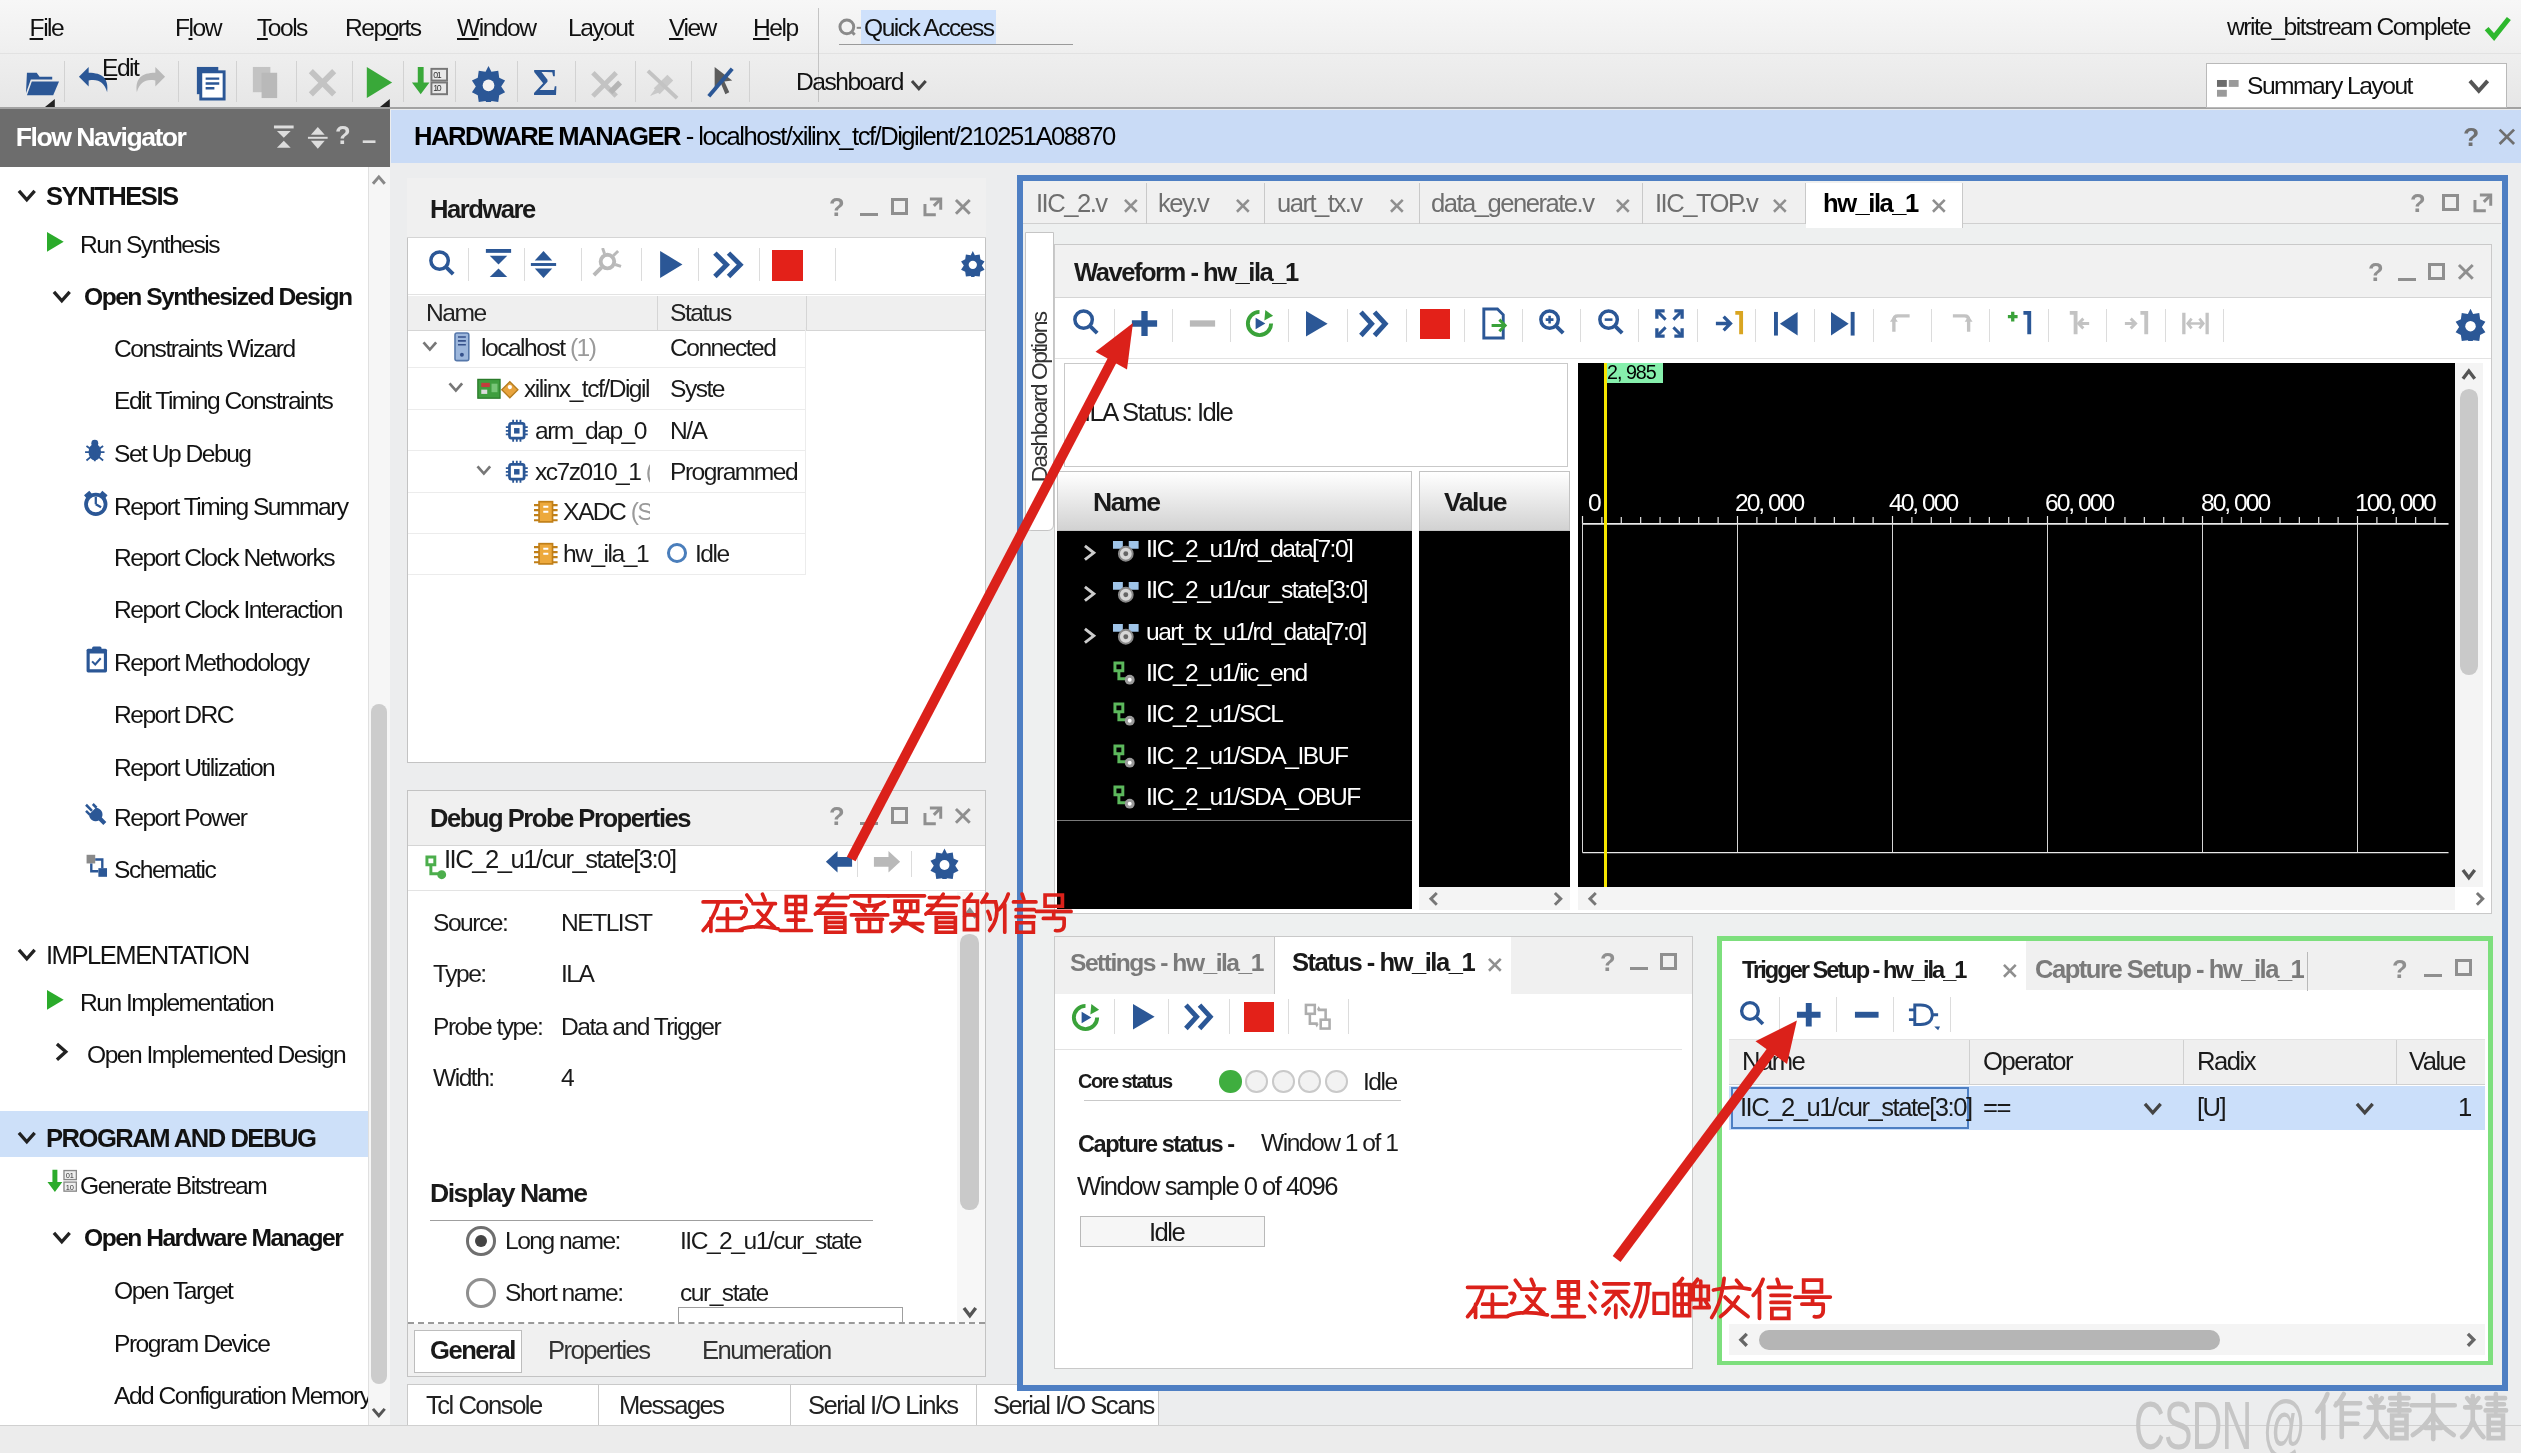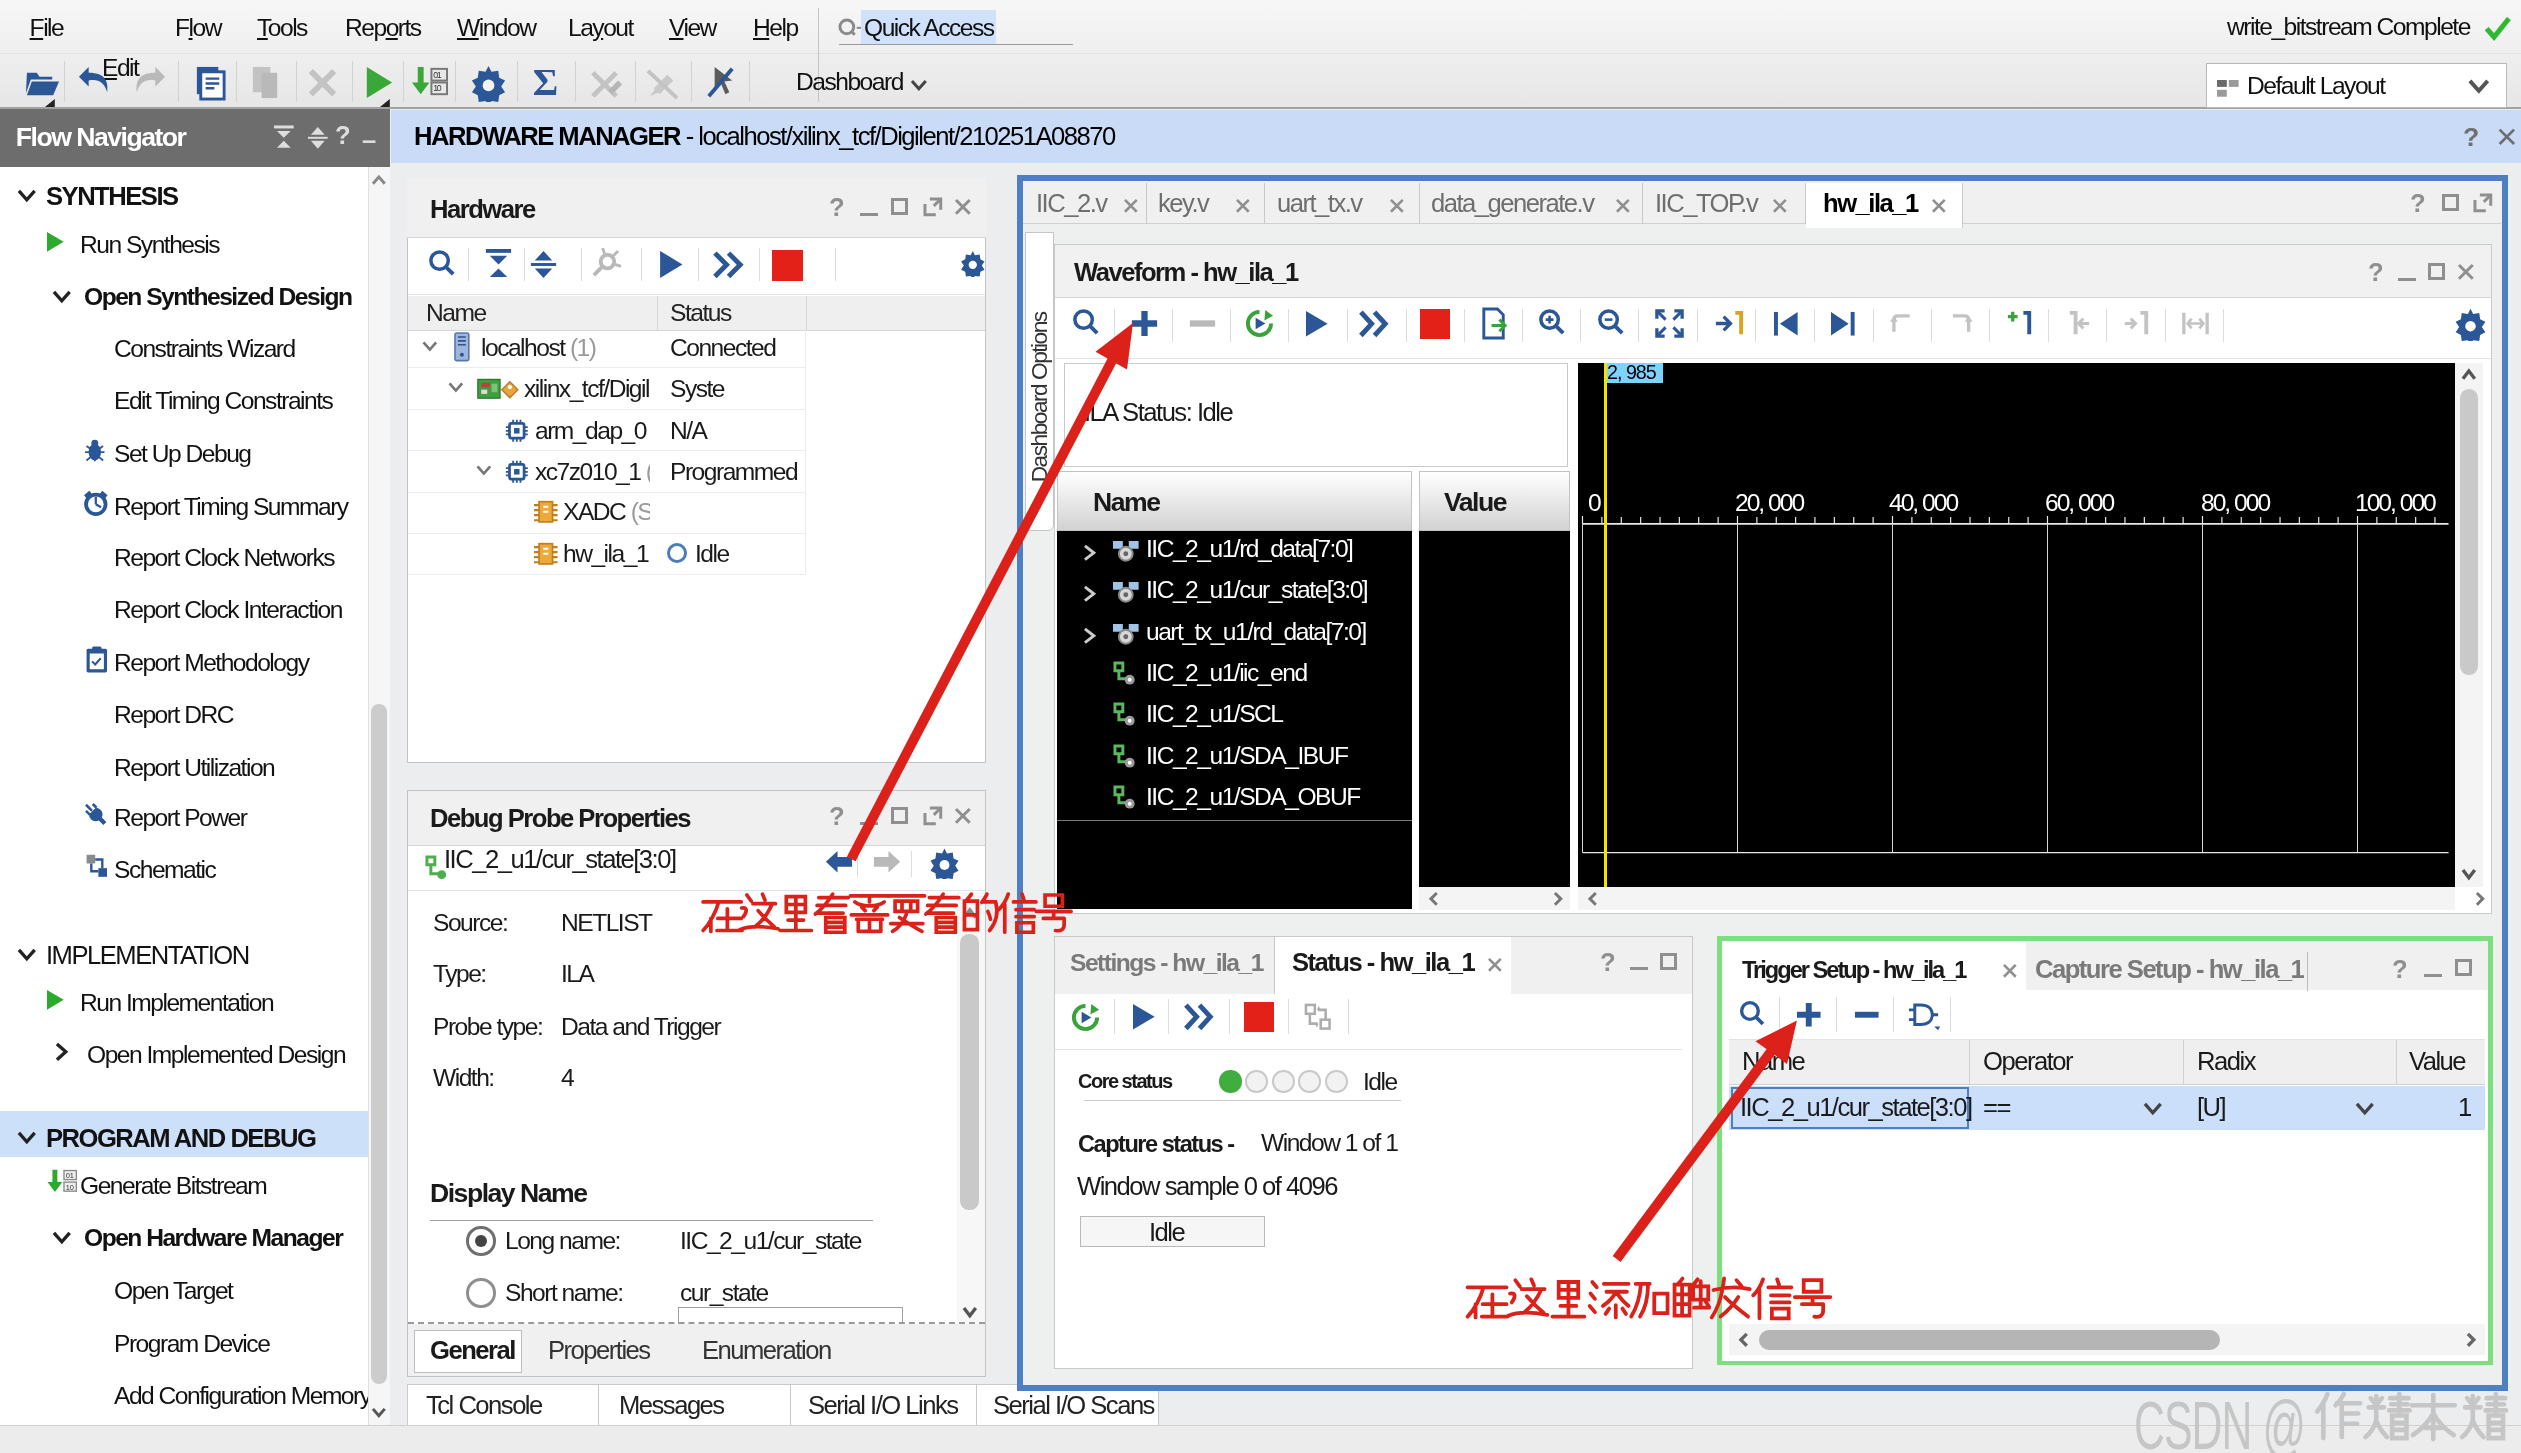--- a/index.html
+++ b/index.html
@@ -50,21 +50,21 @@
     <path d="M5 18 L13 27 L29 7" stroke="#2db82d" stroke-width="5.5" fill="none"></path>
   </svg>
 
 
 <div class="abs" style="left:2206px;top:63px;width:301px;height:45px;background:#fff;border:1px solid #b9b9b9;"></div>
 <svg class="abs" style="left:2216px;top:78px;" width="23.6" height="21.7" viewBox="0 0 24 22">
     <rect x="1" y="2" width="10" height="7" fill="#6b6b6b"></rect>
     <rect x="13" y="2" width="10" height="7" fill="#9a9a9a"></rect>
     <rect x="1" y="12" width="10" height="7" fill="#9a9a9a"></rect>
   </svg>
-<div class="abs" style="left:2247px;top:72px;font-size:24.6px;color:#111;">Default Layout</div>
+<div class="abs" style="left:2247px;top:72px;font-size:24.6px;color:#111;">Summary Layout</div>
 <svg class="abs" style="left:2465px;top:77px;" width="27.6" height="19.7" viewBox="0 0 28 20">
     <path d="M5 4 L14 14 L23 4" stroke="#555" stroke-width="4" fill="none"></path>
   </svg>
 
 
 <g id="toolbar-icons"></g>
 <svg class="abs" style="left:23.6px;top:65px;" width="37" height="35" viewBox="0 0 38 36">
     <path d="M3 8 h10 l3 4 h13 v3 h-22 l-5 14 z" fill="#2b5796"></path>
     <path d="M8 17 h28 l-6 14 h-27 z" fill="#2b5796"></path>
   </svg>
@@ -743,21 +743,21 @@
 <g stroke="#e8e8e8" stroke-width="1.2">
 <path d="M4.0 8 V-8 M23.7 8 V1 M43.4 8 V1 M63.1 8 V1 M82.8 8 V1 M102.4 8 V1 M122.1 8 V1 M141.8 8 V1 M161.5 8 V-8 M181.2 8 V1 M200.9 8 V1 M220.6 8 V1 M240.2 8 V1 M259.9 8 V1 M279.6 8 V1 M299.3 8 V1 M319.0 8 V-8 M338.7 8 V1 M358.4 8 V1 M378.1 8 V1 M397.8 8 V1 M417.4 8 V1 M437.1 8 V1 M456.8 8 V1 M476.5 8 V-8 M496.2 8 V1 M515.9 8 V1 M535.6 8 V1 M555.2 8 V1 M574.9 8 V1 M594.6 8 V1 M614.3 8 V1 M634.0 8 V-8 M653.7 8 V1 M673.4 8 V1 M693.1 8 V1 M712.8 8 V1 M732.4 8 V1 M752.1 8 V1 M771.8 8 V1 M791.5 8 V-8 M811.2 8 V1 M830.9 8 V1 M850.6 8 V1 M870.2 8 V1"></path>
 </g>
 <g stroke="#d9d9d9" stroke-width="1">
 <path d="M4 8 V342 M161.5 8 V342 M319 8 V342 M476.5 8 V342 M634 8 V342 M791.5 8 V342"></path>
 </g>
 <path d="M4 342 H884" stroke="#e8e8e8" stroke-width="1.4"></path>
 </svg>
 
 <div class="abs" style="left:1604px;top:363px;width:3px;height:524px;background:#f5e400;"></div>
-<div class="abs" style="left:1607px;top:363px;width:56px;height:19.7px;background:#7dd3fc;color:#000;font-size:19.7px;line-height:19.7px;letter-spacing:-1px;">2, 985</div>
+<div class="abs" style="left:1607px;top:363px;width:56px;height:19.7px;background:#86efac;color:#000;font-size:19.7px;line-height:19.7px;letter-spacing:-1px;">2, 985</div>
 </div>
 
 <div class="abs" style="left:2455px;top:363px;width:27.6px;height:524px;background:#f4f4f4;"></div>
 <svg class="abs" style="left:2459px;top:366px;" width="19.7" height="19.7" viewBox="0 0 20 20">
       <path d="M4 13 L10 5 L16 13" stroke="#555" stroke-width="3.4" fill="none"></path>
     </svg>
 <svg class="abs" style="left:2459px;top:863px;" width="19.7" height="19.7" viewBox="0 0 20 20">
       <path d="M4 7 L10 15 L16 7" stroke="#555" stroke-width="3.4" fill="none"></path>
     </svg>
 <div class="abs" style="left:2460px;top:389px;width:17.7px;height:286px;background:#c9c9c9;border-radius:8.9px;"></div>

